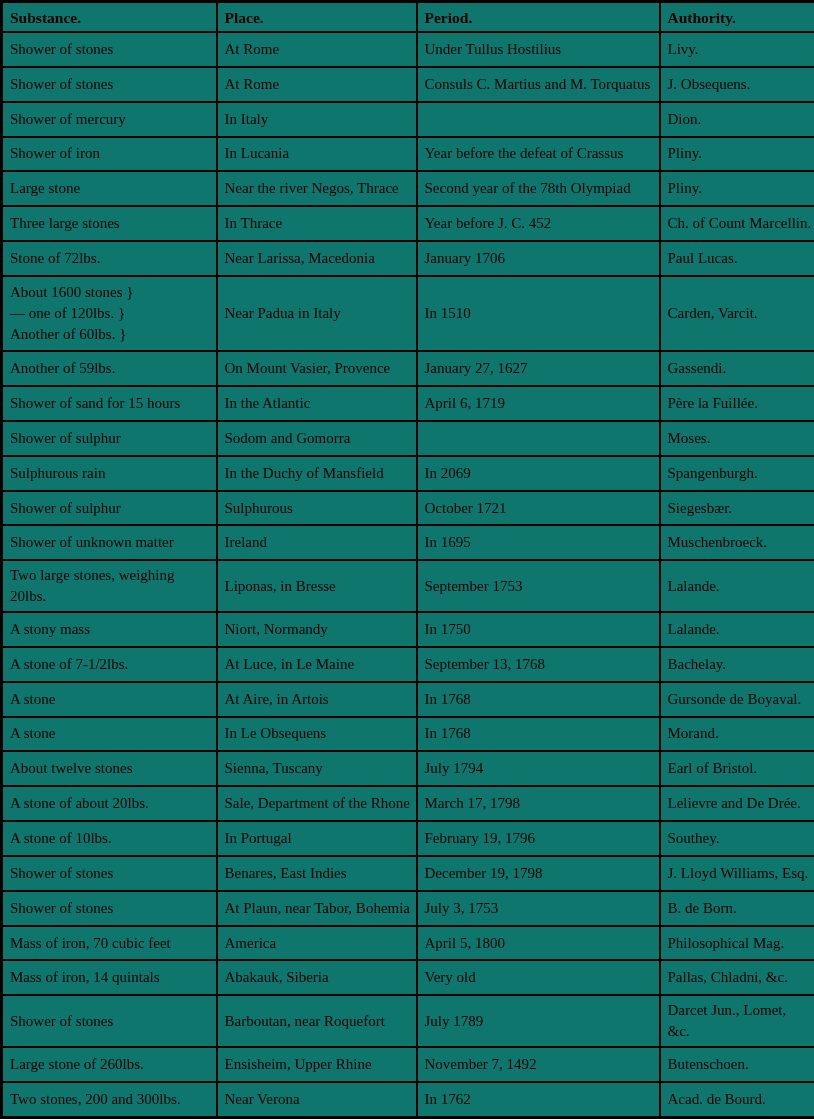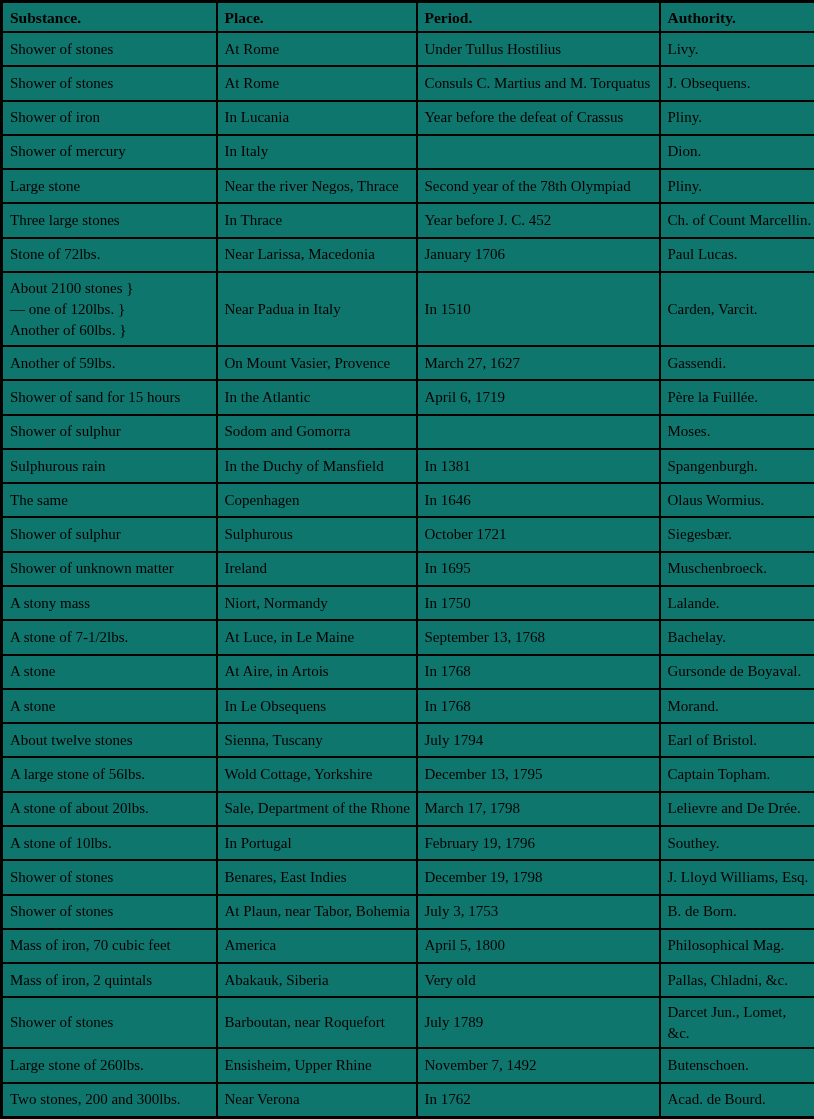--- a/index.html
+++ b/index.html
@@ -74,100 +74,100 @@
         <td>Under Tullus Hostilius</td>
         <td>Livy.</td>
       </tr>
         <tr class="">
         <td>Shower of stones</td>
         <td>At Rome</td>
         <td>Consuls C. Martius and M. Torquatus</td>
         <td>J. Obsequens.</td>
       </tr>
         <tr class="">
+        <td>Shower of mercury</td>
+        <td>In Italy</td>
+        <td></td>
+        <td>Dion.</td>
+      </tr>
+        <tr class="">
         <td>Shower of iron</td>
         <td>In Lucania</td>
         <td>Year before the defeat of Crassus</td>
         <td>Pliny.</td>
       </tr>
         <tr class="">
-        <td>Shower of mercury</td>
-        <td>In Italy</td>
-        <td></td>
-        <td>Dion.</td>
-      </tr>
-        <tr class="">
         <td>Large stone</td>
         <td>Near the river Negos, Thrace</td>
         <td>Second year of the 78th Olympiad</td>
         <td>Pliny.</td>
       </tr>
         <tr class="">
         <td>Three large stones</td>
         <td>In Thrace</td>
         <td>Year before J. C. 452</td>
         <td>Ch. of Count Marcellin.</td>
       </tr>
         <tr class="">
         <td>Stone of 72lbs.</td>
         <td>Near Larissa, Macedonia</td>
         <td>January 1706</td>
         <td>Paul Lucas.</td>
       </tr>
         <tr class="">
-        <td>About 2100 stones }
+        <td>About 1600 stones }
 — one of 120lbs. }
 Another of 60lbs. }</td>
         <td>Near Padua in Italy</td>
         <td>In 1510</td>
         <td>Carden, Varcit.</td>
       </tr>
         <tr class="">
         <td>Another of 59lbs.</td>
         <td>On Mount Vasier, Provence</td>
-        <td>March 27, 1627</td>
+        <td>January 27, 1627</td>
         <td>Gassendi.</td>
       </tr>
         <tr class="">
         <td>Shower of sand for 15 hours</td>
         <td>In the Atlantic</td>
         <td>April 6, 1719</td>
         <td>Père la Fuillée.</td>
       </tr>
         <tr class="">
         <td>Shower of sulphur</td>
         <td>Sodom and Gomorra</td>
         <td></td>
         <td>Moses.</td>
       </tr>
         <tr class="">
         <td>Sulphurous rain</td>
         <td>In the Duchy of Mansfield</td>
-        <td>In 1381</td>
+        <td>In 2069</td>
         <td>Spangenburgh.</td>
-      </tr>
-        <tr class="">
-        <td>The same</td>
-        <td>Copenhagen</td>
-        <td>In 1646</td>
-        <td>Olaus Wormius.</td>
       </tr>
         <tr class="">
         <td>Shower of sulphur</td>
         <td>Sulphurous</td>
         <td>October 1721</td>
         <td>Siegesbær.</td>
       </tr>
         <tr class="">
         <td>Shower of unknown matter</td>
         <td>Ireland</td>
         <td>In 1695</td>
         <td>Muschenbroeck.</td>
       </tr>
         <tr class="">
+        <td>Two large stones, weighing 20lbs.</td>
+        <td>Liponas, in Bresse</td>
+        <td>September 1753</td>
+        <td>Lalande.</td>
+      </tr>
+        <tr class="">
         <td>A stony mass</td>
         <td>Niort, Normandy</td>
         <td>In 1750</td>
         <td>Lalande.</td>
       </tr>
         <tr class="">
         <td>A stone of 7-1/2lbs.</td>
         <td>At Luce, in Le Maine</td>
         <td>September 13, 1768</td>
         <td>Bachelay.</td>
@@ -184,26 +184,20 @@
         <td>In 1768</td>
         <td>Morand.</td>
       </tr>
         <tr class="">
         <td>About twelve stones</td>
         <td>Sienna, Tuscany</td>
         <td>July 1794</td>
         <td>Earl of Bristol.</td>
       </tr>
         <tr class="">
-        <td>A large stone of 56lbs.</td>
-        <td>Wold Cottage, Yorkshire</td>
-        <td>December 13, 1795</td>
-        <td>Captain Topham.</td>
-      </tr>
-        <tr class="">
         <td>A stone of about 20lbs.</td>
         <td>Sale, Department of the Rhone</td>
         <td>March 17, 1798</td>
         <td>Lelievre and De Drée.</td>
       </tr>
         <tr class="">
         <td>A stone of 10lbs.</td>
         <td>In Portugal</td>
         <td>February 19, 1796</td>
         <td>Southey.</td>
@@ -220,21 +214,21 @@
         <td>July 3, 1753</td>
         <td>B. de Born.</td>
       </tr>
         <tr class="">
         <td>Mass of iron, 70 cubic feet</td>
         <td>America</td>
         <td>April 5, 1800</td>
         <td>Philosophical Mag.</td>
       </tr>
         <tr class="">
-        <td>Mass of iron, 2 quintals</td>
+        <td>Mass of iron, 14 quintals</td>
         <td>Abakauk, Siberia</td>
         <td>Very old</td>
         <td>Pallas, Chladni, &amp;c.</td>
       </tr>
         <tr class="">
         <td>Shower of stones</td>
         <td>Barboutan, near Roquefort</td>
         <td>July 1789</td>
         <td>Darcet Jun., Lomet, &amp;c.</td>
       </tr>

